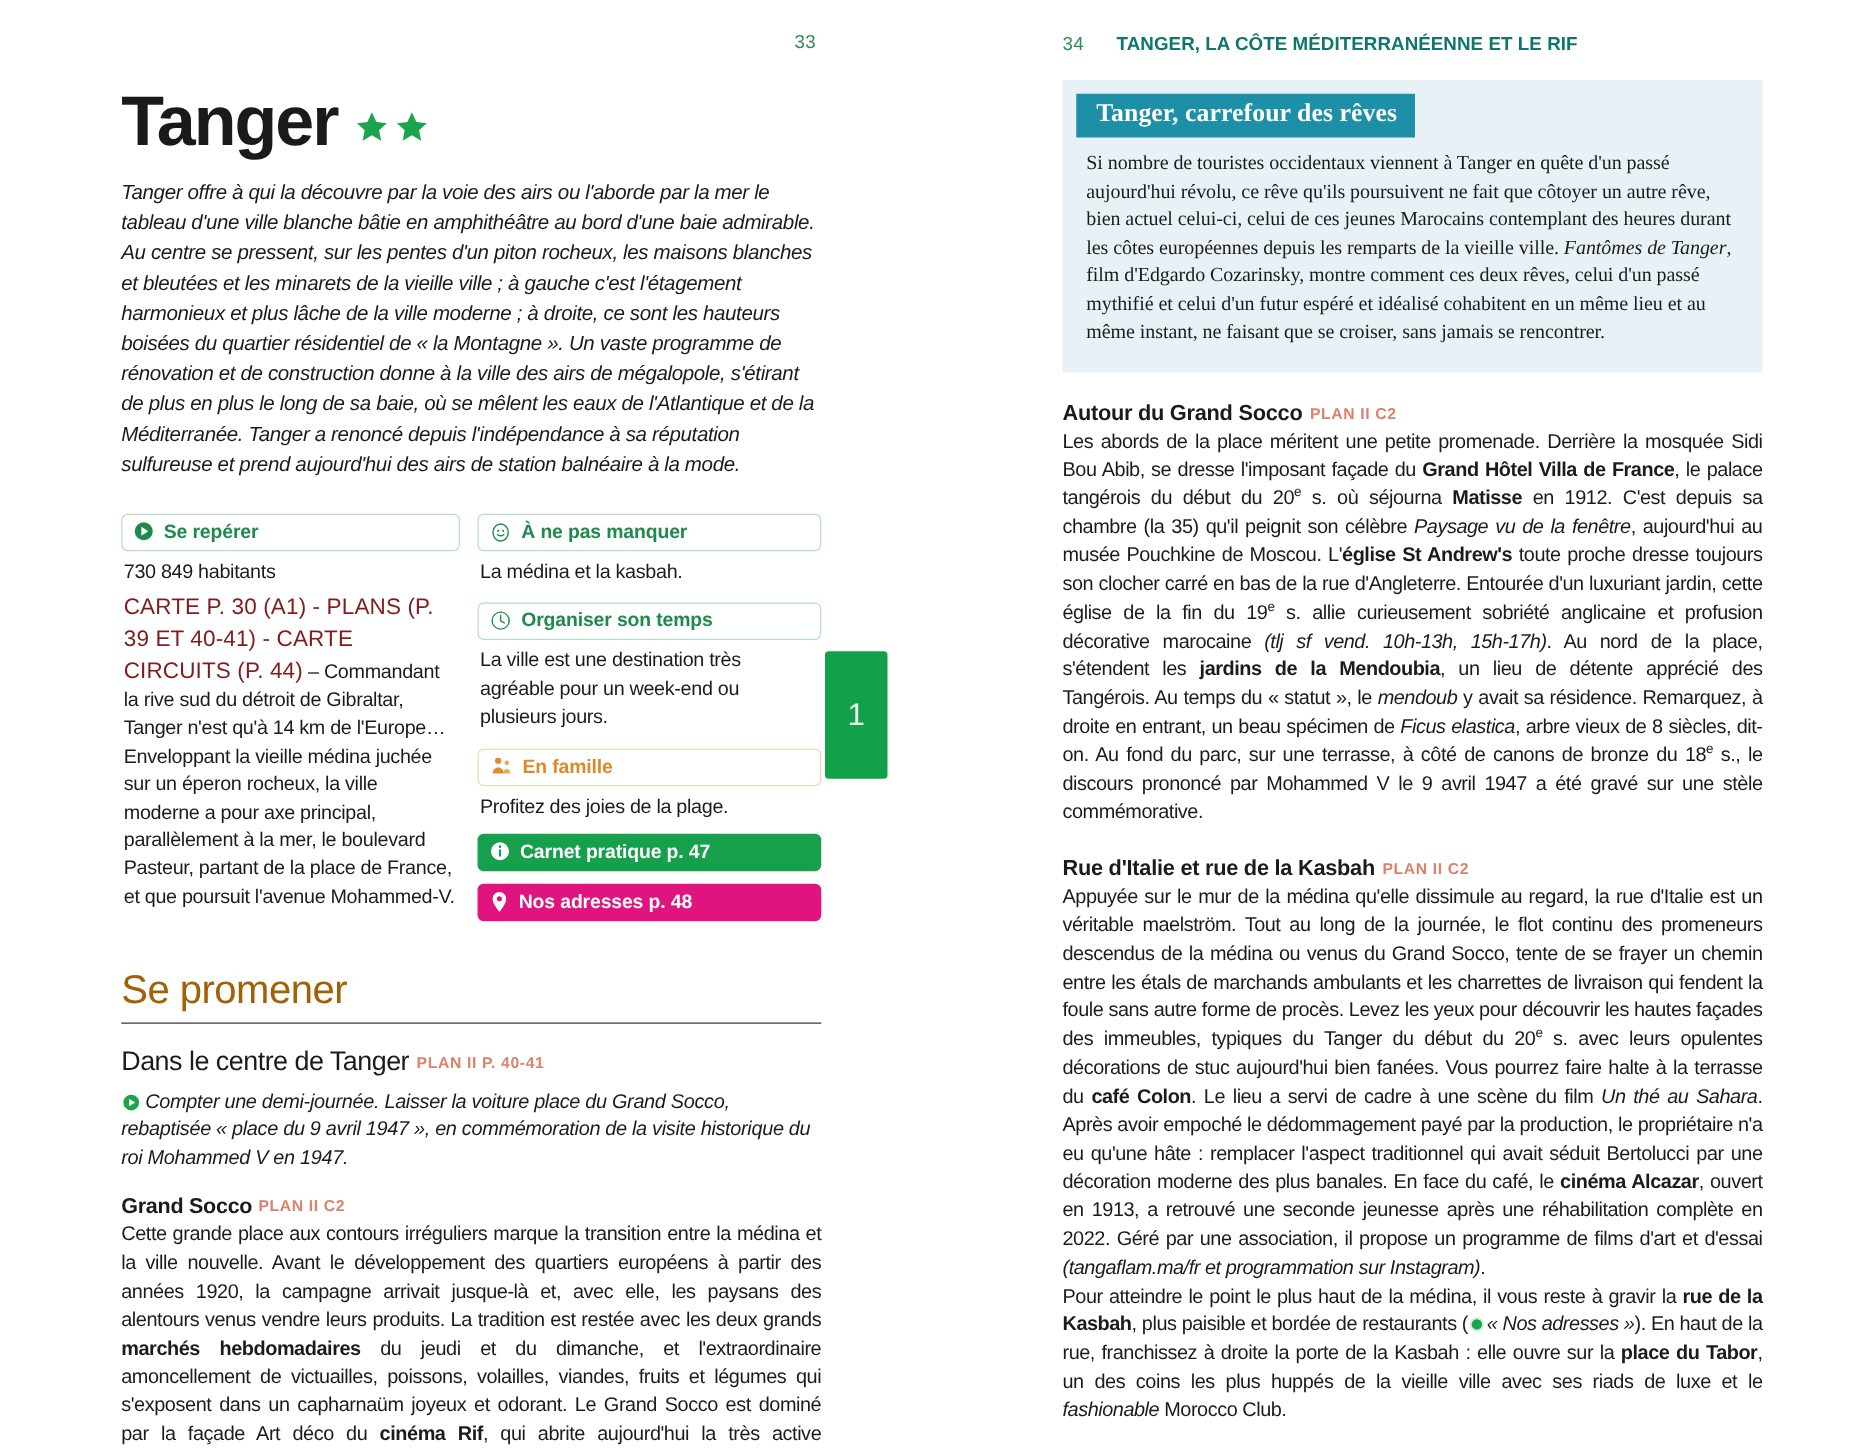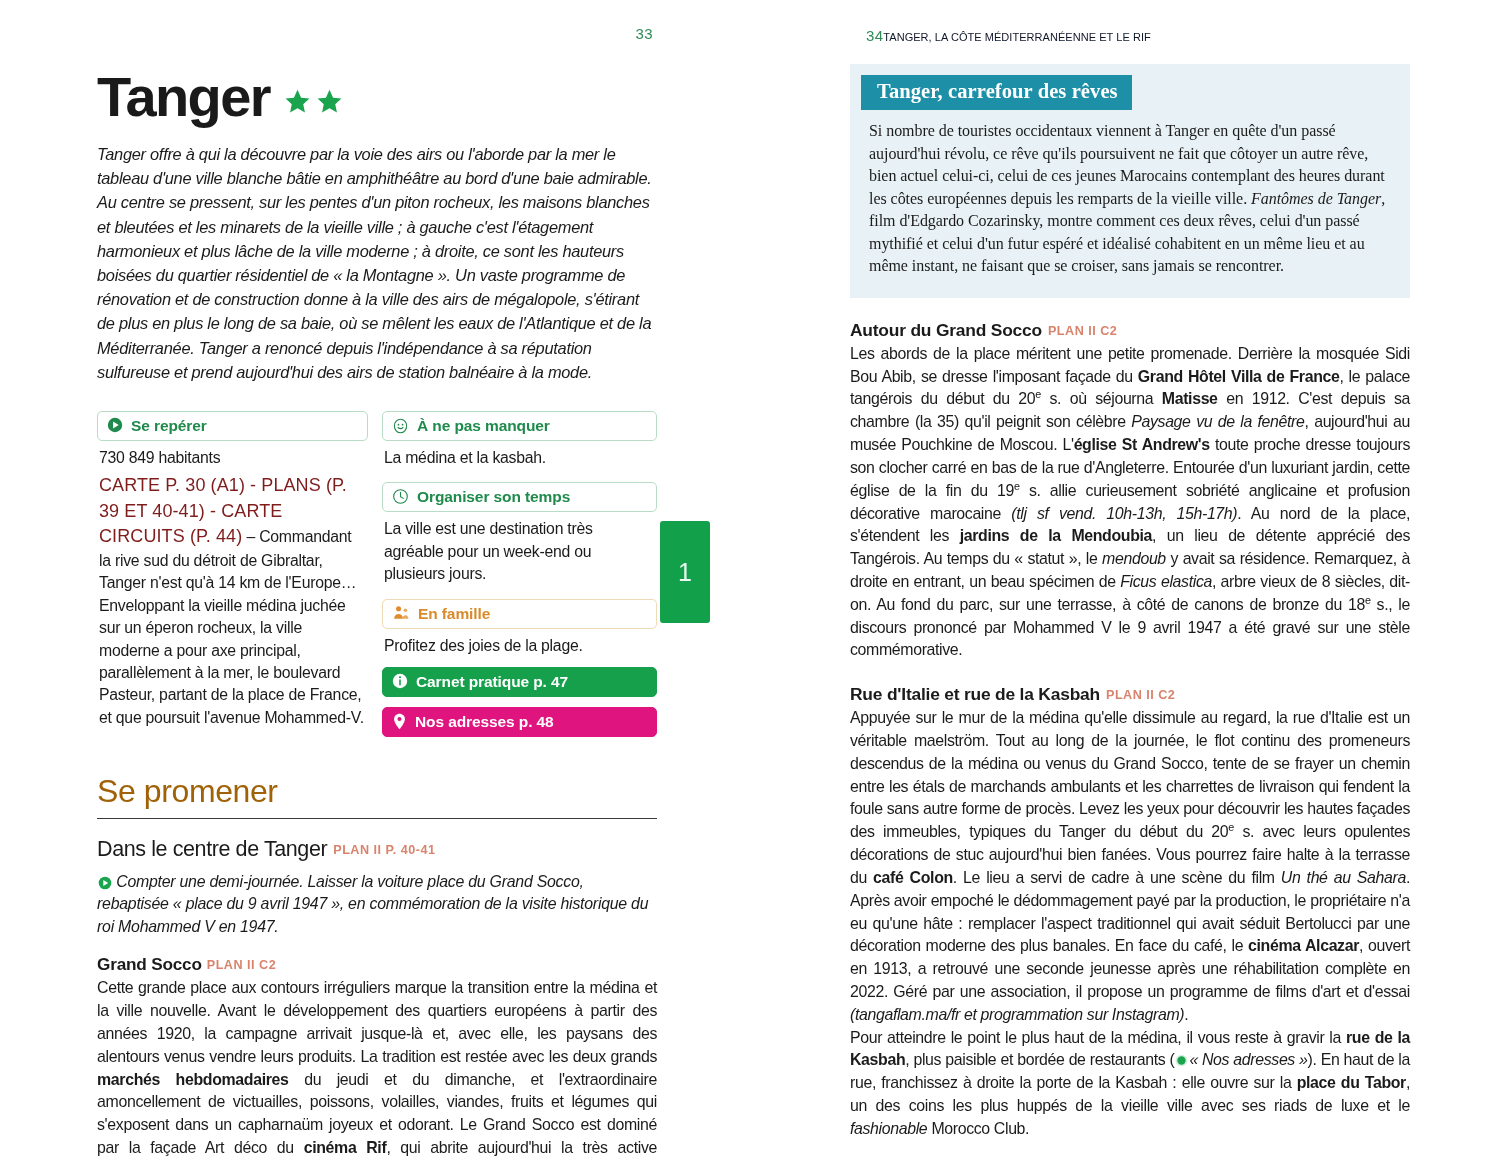--- a/index.html
+++ b/index.html
@@ -166,30 +166,30 @@
 
   
   .page-right {
     position: relative;
     width: 750px; height: 1159px;
     padding: 27px 90px 0 100px;
   }
   .run-head {
     display: flex;
     align-items: baseline;
+    gap: 26px;
     font-size: 15px;
     color: #2e8b57;
-    margin-left: 16px;
   }
   .run-head .rh-folio { font-weight: 400; letter-spacing: .3px; }
   .run-head .rh-text {
-    font-weight: 400;
-    font-size: 11px;
+    font-weight: 700;
+    font-size: 15px;
     letter-spacing: .05px;
-    color: #0f172a;
+    color: #0f766e;
   }
 
   .callout {
     margin-top: 20px;
     background: #e8f1f5;
     padding: 0 0 20px 0;
     position: relative;
   }
   .callout-banner {
     display: inline-block;

